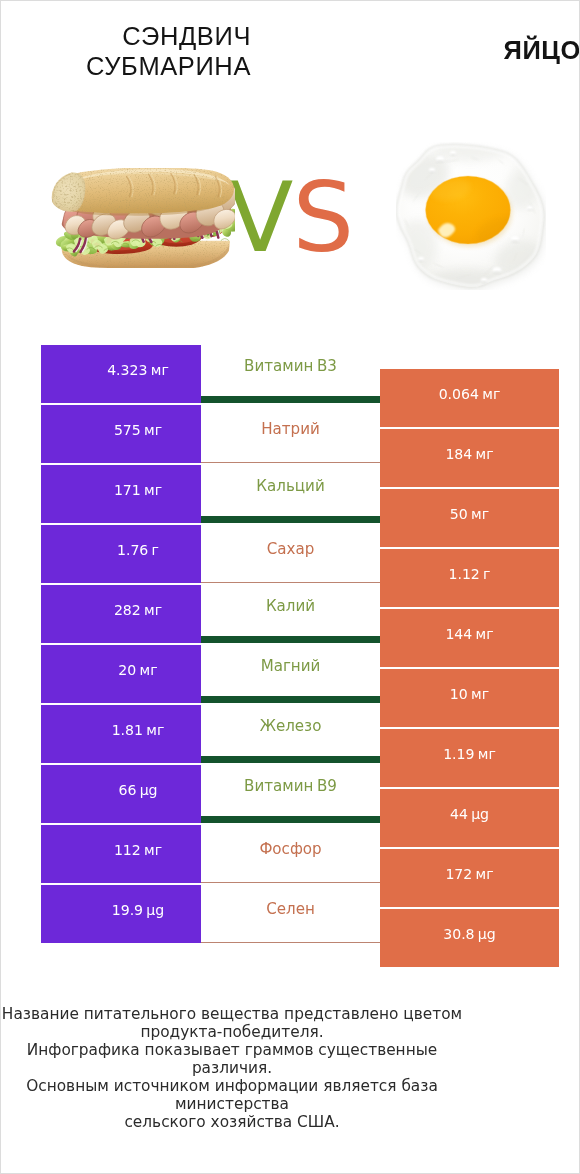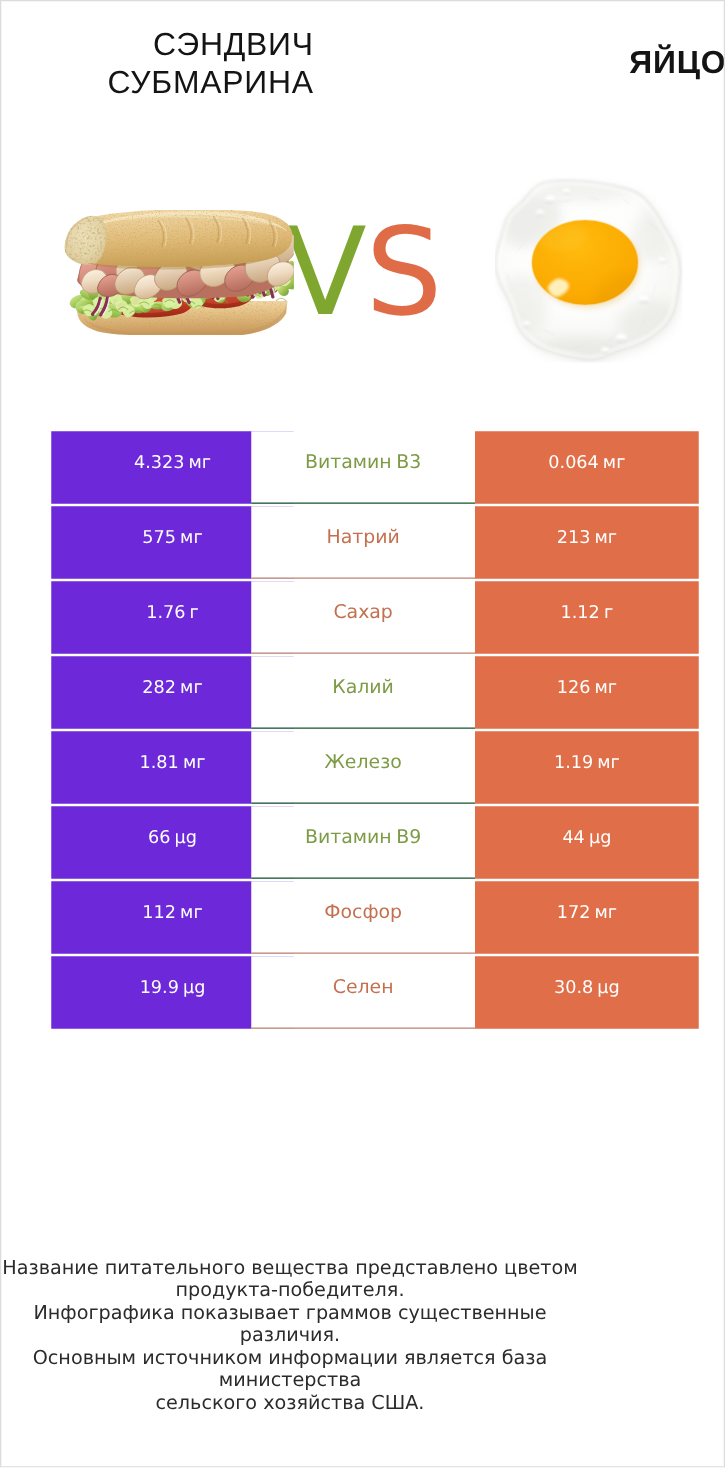--- a/index.html
+++ b/index.html
@@ -16,22 +16,22 @@
 
   #imgL{position:absolute;left:47px;top:167px;width:187px;height:100px;}
   #imgR{position:absolute;left:395px;top:141px;width:150px;height:148px;}
 
   .table{position:absolute;left:21px;top:344px;width:537px;}
   .row{position:relative;height:58px;margin-bottom:2px;}
   .cell{position:absolute;top:0;height:58px;display:flex;align-items:center;justify-content:center;
         font-family:"DejaVu Sans",sans-serif;font-size:14.1px;font-weight:400;letter-spacing:0px;word-spacing:-1.2px;box-sizing:border-box;padding-bottom:9px;}
   .left{left:0;width:194px;background:#6d28d9;color:#fff;margin-left:19px;}
   .mid{left:179px;width:179px;background:#fff;font-family:"DejaVu Sans",sans-serif;font-weight:400;font-size:15.1px;letter-spacing:0px;}
-  .right{left:358px;width:179px;background:#E06E48;color:#fff;}
-  .row.w-l .mid{border-bottom:1px solid #14532d;color:#7d9a45;}
+  .right{left:358px;width:179px;background:#E06E48;color:#fff;margin-top:24px;}
+  .row.w-l .mid{border-bottom:7px solid #14532d;color:#7d9a45;}
   .row.w-r .mid{border-bottom:1px solid #bc8471;color:#c4704f;}
 
   .footer{position:absolute;left:0;top:1004px;width:462px;text-align:center;font-family:"DejaVu Sans",sans-serif;font-size:15.35px;line-height:18px;color:#2b2b2b;}
 </style>
 </head>
 <body>
 
 <div class="page">
 
   <div class="ttl" id="ttlL">СЭНДВИЧ СУБМАРИНА</div>
@@ -422,31 +422,41 @@
 
   <div class="table" id="tbl">
       <div class="row w-l">
         <div class="cell left">4.323 мг</div>
         <div class="cell mid">Витамин B3</div>
         <div class="cell right">0.064 мг</div>
       </div>
       <div class="row w-r">
         <div class="cell left">575 мг</div>
         <div class="cell mid">Натрий</div>
-        <div class="cell right">213 мг</div>
+        <div class="cell right">184 мг</div>
+      </div>
+      <div class="row w-l">
+        <div class="cell left">171 мг</div>
+        <div class="cell mid">Кальций</div>
+        <div class="cell right">50 мг</div>
       </div>
       <div class="row w-r">
         <div class="cell left">1.76 г</div>
         <div class="cell mid">Сахар</div>
         <div class="cell right">1.12 г</div>
       </div>
       <div class="row w-l">
         <div class="cell left">282 мг</div>
         <div class="cell mid">Калий</div>
-        <div class="cell right">126 мг</div>
+        <div class="cell right">144 мг</div>
+      </div>
+      <div class="row w-l">
+        <div class="cell left">20 мг</div>
+        <div class="cell mid">Магний</div>
+        <div class="cell right">10 мг</div>
       </div>
       <div class="row w-l">
         <div class="cell left">1.81 мг</div>
         <div class="cell mid">Железо</div>
         <div class="cell right">1.19 мг</div>
       </div>
       <div class="row w-l">
         <div class="cell left">66 µg</div>
         <div class="cell mid">Витамин B9</div>
         <div class="cell right">44 µg</div>

